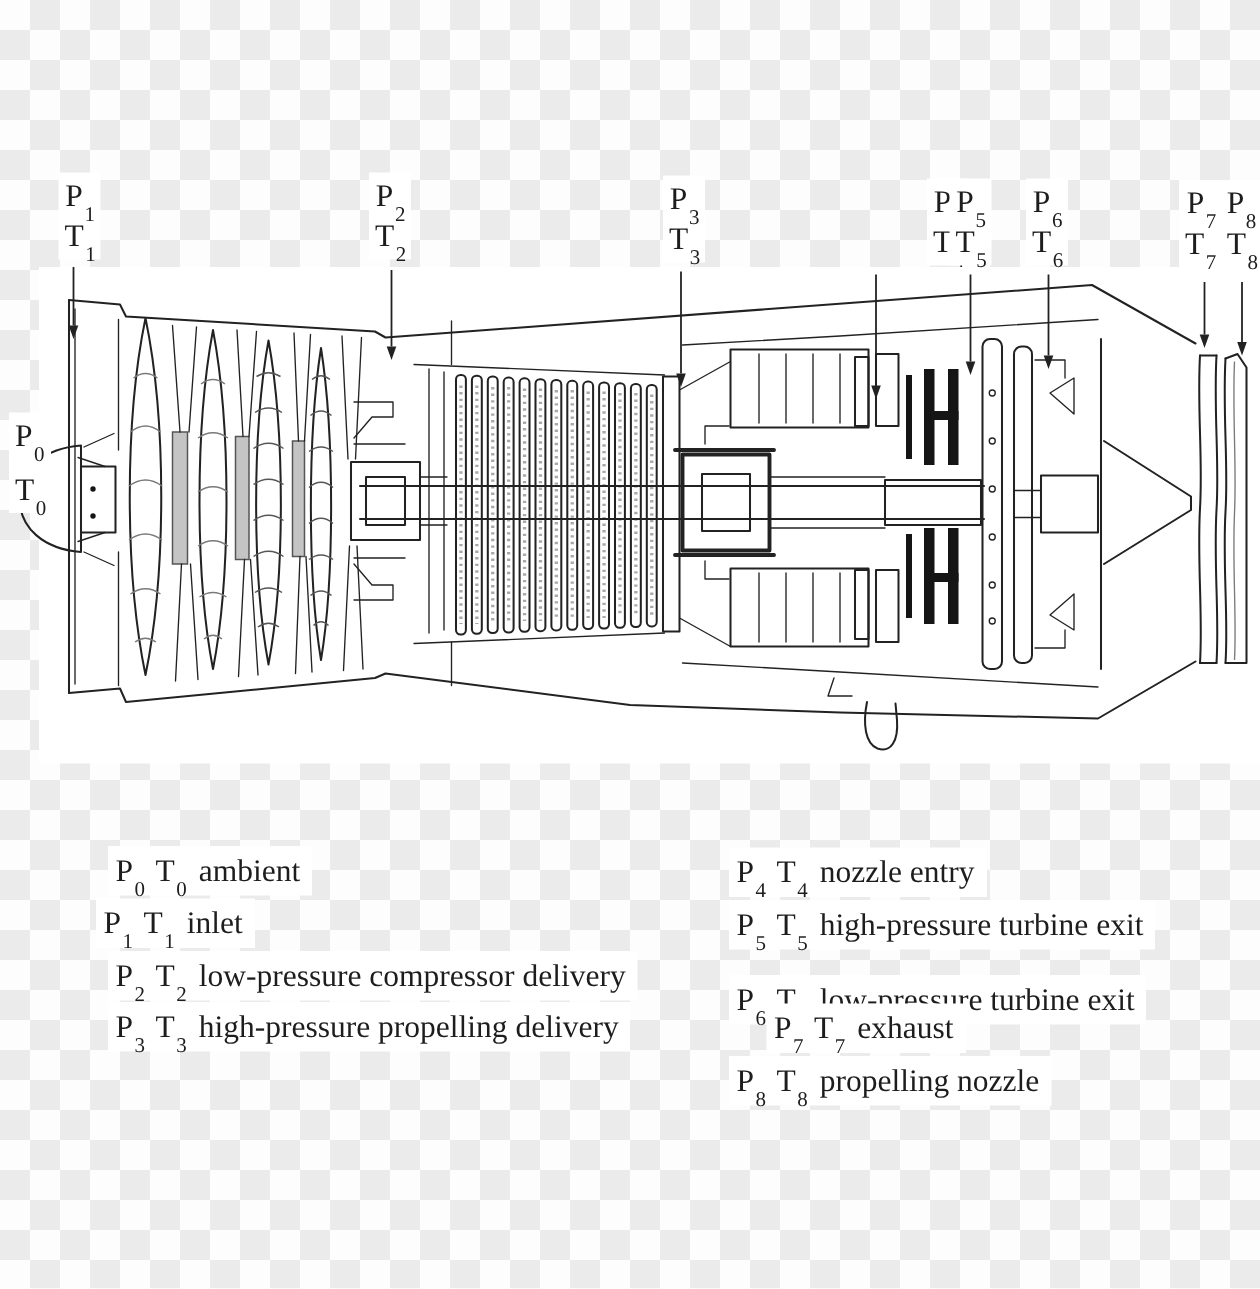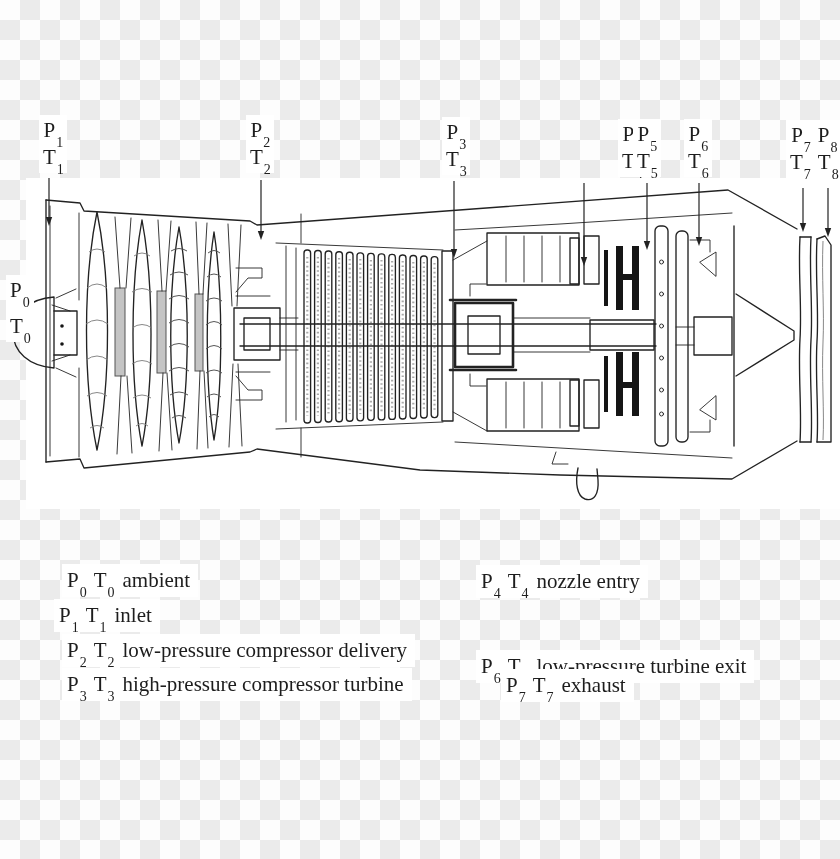--- a/index.html
+++ b/index.html
@@ -39,21 +39,21 @@
   }
   .station-label sub, .legend-row sub {
     font-size: 14px; line-height: 0; position: relative; top: 5px; left: 1px;
   }
   .pair-gap { display: inline-block; width: 8px; }
   #station-label-0 { text-align: left; margin-top: 48px; }
   #station-label-0 .sl-row + .sl-row { margin-top: 9px; }
 
   .legend-row {
     position: absolute; z-index: 3; background: var(--paper,#fff);
-    font-size: 21px; line-height: 28px; padding: 2px 8px 3px 5px; white-space: nowrap;
+    font-size: 21px; line-height: 28px; padding: 2px 8px 3px 5px; white-space: nowrap; margin-left: 10px;
   }
   .legend-row .pt-t { margin-left: 8px; }
   .legend-row .legend-text { margin-left: 9px; }
 </style>
 </head>
 <body>
 
 <div class="canvas">
 
   <div class="paper" id="paper-main"></div>
@@ -262,26 +262,32 @@
   <div class="legend-row" style="left:62px; top:564px;">
     <span class="pt"><span>P</span><sub>0</sub></span><span class="pt pt-t"><span>T</span><sub>0</sub></span><span class="legend-text">ambient</span>
   </div>
   <div class="legend-row" style="left:54px; top:599px;">
     <span class="pt"><span>P</span><sub>1</sub></span><span class="pt pt-t"><span>T</span><sub>1</sub></span><span class="legend-text">inlet</span>
   </div>
   <div class="legend-row" style="left:62px; top:634px;">
     <span class="pt"><span>P</span><sub>2</sub></span><span class="pt pt-t"><span>T</span><sub>2</sub></span><span class="legend-text">low-pressure compressor delivery</span>
   </div>
   <div class="legend-row" style="left:62px; top:668px;">
-    <span class="pt"><span>P</span><sub>3</sub></span><span class="pt pt-t"><span>T</span><sub>3</sub></span><span class="legend-text">high-pressure compressor turbine</span>
+    <span class="pt"><span>P</span><sub>3</sub></span><span class="pt pt-t"><span>T</span><sub>3</sub></span><span class="legend-text">high-pressure propelling delivery</span>
   </div>
 
   <div class="legend-row" style="left:476px; top:565px;">
     <span class="pt"><span>P</span><sub>4</sub></span><span class="pt pt-t"><span>T</span><sub>4</sub></span><span class="legend-text">nozzle entry</span>
   </div>
+  <div class="legend-row" style="left:476px; top:600px;">
+    <span class="pt"><span>P</span><sub>5</sub></span><span class="pt pt-t"><span>T</span><sub>5</sub></span><span class="legend-text">high-pressure turbine exit</span>
+  </div>
   <div class="legend-row" style="left:476px; top:650px;">
     <span class="pt"><span>P</span><sub>6</sub></span><span class="pt pt-t"><span>T</span><sub>6</sub></span><span class="legend-text">low-pressure turbine exit</span>
   </div>
   <div class="legend-row" style="left:501px; top:669px;">
     <span class="pt"><span>P</span><sub>7</sub></span><span class="pt pt-t"><span>T</span><sub>7</sub></span><span class="legend-text">exhaust</span>
   </div>
+  <div class="legend-row" style="left:476px; top:704px;">
+    <span class="pt"><span>P</span><sub>8</sub></span><span class="pt pt-t"><span>T</span><sub>8</sub></span><span class="legend-text">propelling nozzle</span>
+  </div>
 
 </div>
 
 </body></html>

